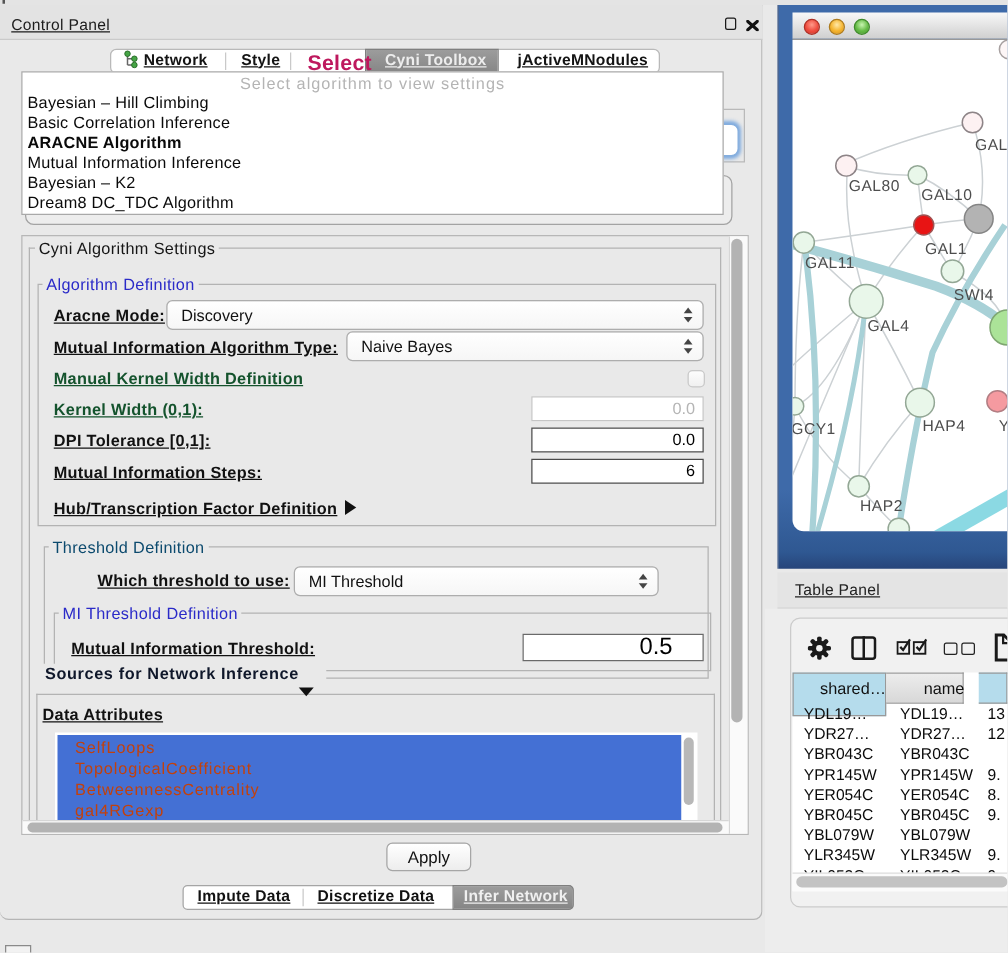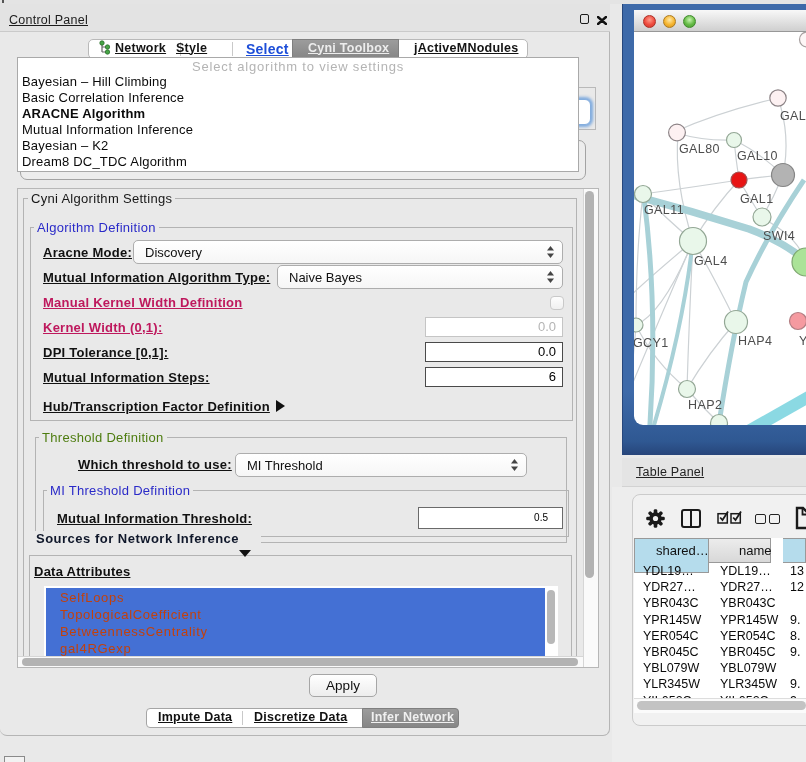--- a/index.html
+++ b/index.html
@@ -1,21 +1,21 @@
 <!DOCTYPE html>
 <html><head>
 <meta charset="utf-8">
 <style>
 * { margin:0; padding:0; box-sizing:border-box; }
 html,body { width:806px; height:762px; overflow:hidden; }
 body { background:#e9e9e9; font-family:"Liberation Sans", sans-serif; position:relative; }
 .abs { position:absolute; }
 .lbl { position:absolute; font-size:13px; color:#111; white-space:nowrap; letter-spacing:0.25px;text-decoration:underline; }
 .bold { font-weight:bold; }
-.gray { color:#be185d; }
+.gray { color:#14532d; }
 .fld { position:absolute; background:#fff; font-size:13px; text-align:right; white-space:nowrap; }
 .combo { position:absolute; background:linear-gradient(#ffffff,#f6f6f6); border:1px solid #adadad; border-radius:5px; font-size:13px; color:#111; }
 .combo .ct { position:absolute; left:11px; top:50%; transform:translateY(-50%); white-space:nowrap; }
 .combo svg { position:absolute; right:7px; top:50%; transform:translateY(-50%); }
 .grp { position:absolute; border:1px solid #b3b3b3; }
 .leg { position:absolute; background:#e9e9e9; padding:0 3px; font-size:13px; white-space:nowrap; letter-spacing:0.3px; }
 </style>
 </head>
 <body>
 
@@ -36,22 +36,22 @@
 <div class="abs" style="left:180px;top:42px;width:1px;height:14px;background:#c9c9c9;"></div>
 <div class="abs" style="left:232px;top:42px;width:1px;height:14px;background:#c9c9c9;"></div>
 <div class="abs" style="left:292px;top:39px;width:107px;height:20px;background:linear-gradient(#9c9c9c,#868686);border:1px solid #7f7f7f;"></div>
 <svg class="abs" style="left:99px;top:40px;" width="12" height="15" viewBox="0 0 12 15">
  <path d="M3 4 V12 M3 7 L8 7 M3 12 L8 12" stroke="#666" stroke-width="1.2" fill="none"></path>
  <circle cx="3" cy="3" r="2.2" fill="#46a546" stroke="#2a6e2a" stroke-width="0.8"></circle>
  <circle cx="8.5" cy="7" r="2.2" fill="#46a546" stroke="#2a6e2a" stroke-width="0.8"></circle>
  <circle cx="8.5" cy="12" r="2.2" fill="#46a546" stroke="#2a6e2a" stroke-width="0.8"></circle>
 </svg>
 <div class="lbl bold" style="left:115px;top:40.5px;font-size:12.5px;color:#141414;">Network</div>
-<div class="lbl bold" style="left:176px;top:40.5px;font-size:12.5px;color:#141414;">Style</div>
-<div class="lbl bold" style="left:246px;top:40.5px;font-size:14px;color:#1d4ed8;">Select</div>
+<div class="lbl bold" style="left:193px;top:40.5px;font-size:12.5px;color:#141414;">Style</div>
+<div class="lbl bold" style="left:246px;top:40.5px;font-size:17px;color:#be185d;">Select</div>
 <div class="lbl bold" style="left:308px;top:40.5px;font-size:12.5px;color:#ededed;">Cyni Toolbox</div>
 <div class="lbl bold" style="left:414px;top:40.5px;font-size:12.5px;color:#141414;">jActiveMNodules</div>
 
 <div class="abs" style="left:20px;top:87px;width:576px;height:43px;border:1px solid #b9b9b9;"></div>
 <div class="abs" style="left:25px;top:99px;width:566px;height:26px;background:#fff;border:1px solid #85aede;border-radius:6px;box-shadow:0 0 3px 1.5px rgba(100,155,220,.8);"></div>
 <div class="abs" style="left:20px;top:140px;width:566px;height:40px;border:1px solid #a3a3a3;border-radius:7px;background:#ededed;"></div>
 
 <div class="abs" style="left:17px;top:57px;width:562px;height:115px;background:#fff;border:1px solid #a9a9a9;"></div>
 <div class="abs" style="left:17px;top:59px;width:562px;height:15px;font-size:13px;letter-spacing:0.8px;color:#b4b4b4;text-align:center;">Select algorithm to view settings</div>
 <div class="abs" style="left:22px;top:74px;font-size:13px;letter-spacing:0.2px;color:#0a0a0a;line-height:16px;white-space:nowrap;">
@@ -104,36 +104,36 @@
 <div class="lbl bold" style="left:43px;top:345px;">DPI Tolerance [0,1]:</div>
 <div class="fld" style="left:425px;top:342px;width:138px;height:20px;border:1px solid #4a4a4a;color:#000;line-height:18px;padding-right:6px;">0.0</div>
 
 <div class="lbl bold" style="left:43px;top:370px;">Mutual Information Steps:</div>
 <div class="fld" style="left:425px;top:367px;width:138px;height:20px;border:1px solid #4a4a4a;color:#000;line-height:18px;padding-right:6px;">6</div>
 
 <div class="lbl bold" style="left:43px;top:399px;">Hub/Transcription Factor Definition</div>
 <div class="abs" style="left:276px;top:400px;width:0;height:0;border-left:9px solid #111;border-top:6.5px solid transparent;border-bottom:6.5px solid transparent;"></div>
 
 <div class="grp" style="left:35px;top:437px;width:532px;height:106px;"></div>
-<div class="leg" style="left:39px;top:430px;color:#4d7c0f;">Threshold Definition</div>
+<div class="leg" style="left:39px;top:430px;color:#0c4a6e;">Threshold Definition</div>
 
 <div class="lbl bold" style="left:78px;top:457px;">Which threshold to use:</div>
 <div class="combo" style="left:235px;top:453px;width:292px;height:24px;">
     <span class="ct">MI Threshold</span>
     <svg width="9" height="14" viewBox="0 0 9 14">
       <path d="M4.5 1 L8 5.5 H1z" fill="#444"></path>
       <path d="M4.5 13 L1 8.5 H8z" fill="#444"></path>
     </svg>
   </div>
 
 <div class="grp" style="left:43px;top:490px;width:526px;height:47px;"></div>
 <div class="leg" style="left:47px;top:483px;color:#2a2ac8;">MI Threshold Definition</div>
 
 <div class="lbl bold" style="left:57px;top:511px;">Mutual Information Threshold:</div>
-<div class="fld" style="left:418px;top:507px;width:145px;height:22px;border:1px solid #6a6a6a;color:#000;line-height:20px;padding-right:14px;font-size:10px;">0.5</div>
+<div class="fld" style="left:418px;top:507px;width:145px;height:22px;border:1px solid #6a6a6a;color:#000;line-height:20px;padding-right:24px;font-size:19px;">0.5</div>
 
 <div class="abs" style="left:29px;top:555px;width:543px;height:101px;border:1px solid #b3b3b3;border-bottom:none;"></div>
 <div class="leg" style="left:33px;top:531px;letter-spacing:0.5px;color:#0f172a;padding:0 22px 0 3px;font-weight:bold;">Sources for Network Inference</div>
 <div class="abs" style="left:239px;top:550px;width:0;height:0;border-top:7.5px solid #111;border-left:6.5px solid transparent;border-right:6.5px solid transparent;"></div>
 
 <div class="lbl bold" style="left:34px;top:564px;">Data Attributes</div>
 
 <div class="abs" style="left:44px;top:586px;width:514px;height:70px;background:#fff;"></div>
 <div class="abs" style="left:46px;top:588px;width:499px;height:68px;background:#4470d4;"></div>
 <div class="abs" style="left:60px;top:589px;font-size:13px;letter-spacing:0.7px;color:#c2410c;line-height:17px;white-space:nowrap;">SelfLoops<br>TopologicalCoefficient<br>BetweennessCentrality<br>gal4RGexp</div>

